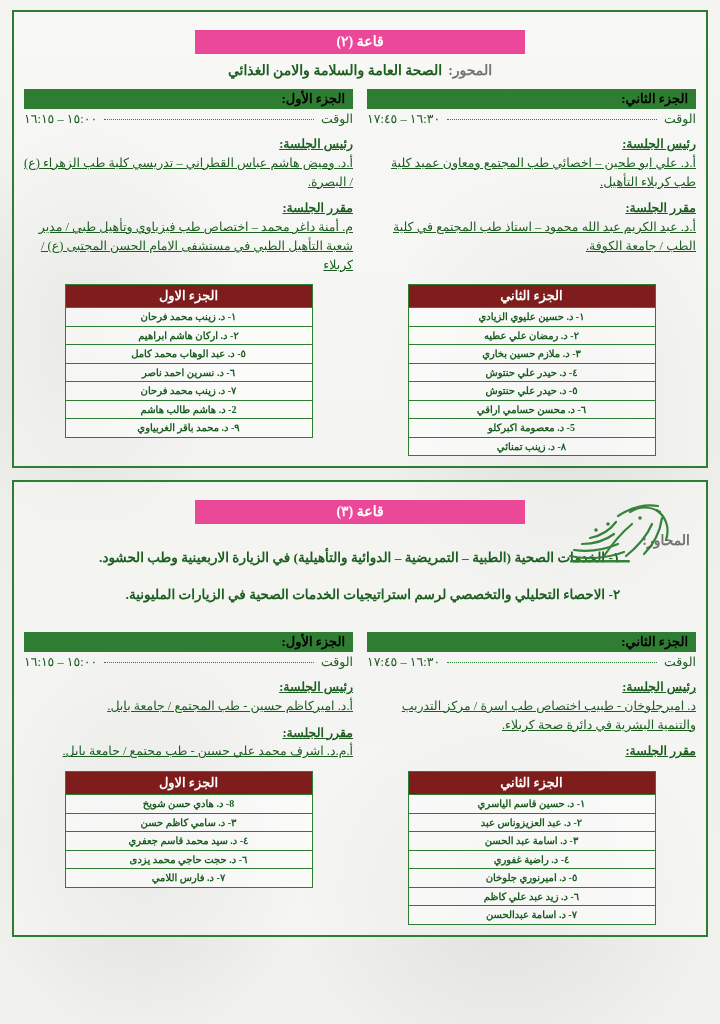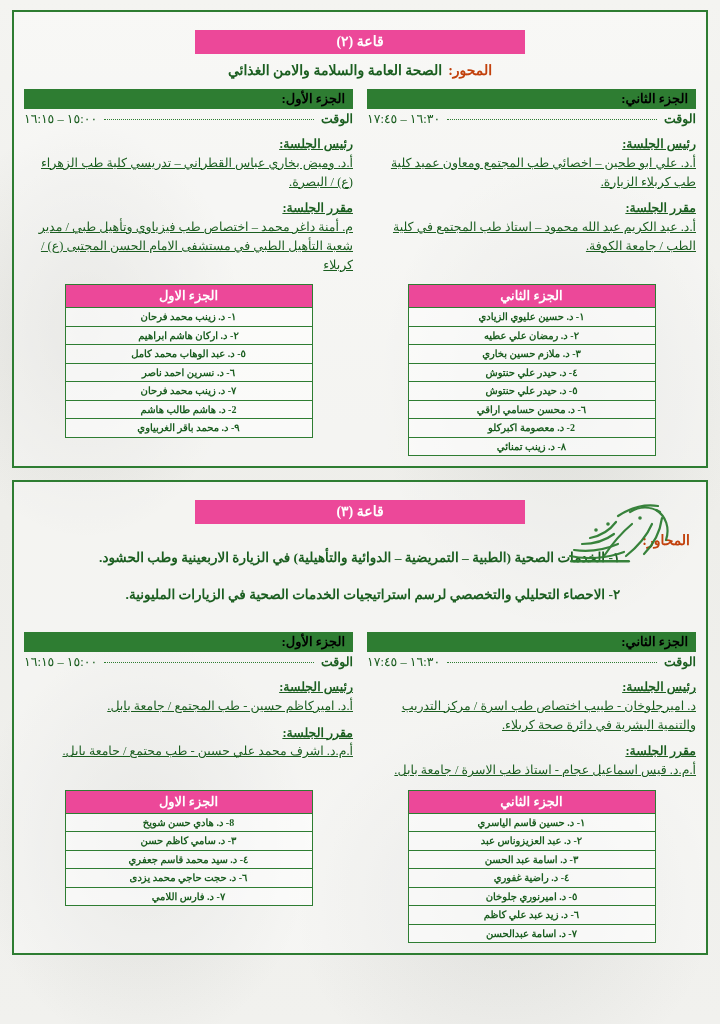--- a/index.html
+++ b/index.html
@@ -57,21 +57,21 @@
     justify-content: flex-start;
     align-items: flex-start;
     gap: 6px;
     font-size: 14px;
     font-weight: bold;
     color: #1b5e20;
     margin: 0 0 10px 0;
     padding: 0 6px;
   }
   .topic-row.center { justify-content: center; }
-  .topic-label { color: #c2410c; white-space: nowrap; }
+  .topic-label { color: #737373; white-space: nowrap; }
   .topic-text { color: #1b5e20; }
   .topic-list {
     margin: 0;
     padding: 0;
     list-style: none;
     font-size: 13.5px;
     font-weight: bold;
     color: #1b5e20;
     line-height: 1.55;
     text-align: justify;
@@ -105,21 +105,21 @@
   .field .k { font-weight: bold; }
   .field .v { font-weight: normal; }
   .time-line {
     display: flex;
     align-items: baseline;
     gap: 4px;
     font-size: 12.5px;
     color: #1b5e20;
     margin-top: 2px;
   }
-  .time-line .k { font-weight: bold; white-space: nowrap; text-align: right; }
+  .time-line .k { font-weight: normal; white-space: nowrap; text-align: right; }
   .time-line .dots {
     flex: 1;
     border-bottom: 1.5px dotted #2e7d32;
     transform: translateY(-3px);
     margin: 0 3px;
   }
   .time-line .v { font-weight: normal; white-space: nowrap; }
 
   .field-block { margin-top: 8px; text-decoration: underline; }
 
@@ -130,21 +130,21 @@
     margin-top: 10px;
     align-items: flex-start;
   }
   .tbl-wrap { width: 50%; display: flex; justify-content: center; }
   table.members {
     border-collapse: collapse;
     width: 248px;
     background: rgba(255,255,255,0.55);
   }
   table.members th {
-    background: #ec4899;
+    background: #7f1d1d;
     color: #fff;
     font-size: 13px;
     font-weight: bold;
     padding: 3px 4px;
     border: 1px solid #2e7d32;
   }
   table.members td {
     border: 1px solid #2e7d32;
     font-size: 10px;
     color: #1b5e20;
@@ -184,38 +184,38 @@
 
       <div class="part-col">
         <div class="part-head">الجزء الثاني:</div>
         <div class="time-line">
           <span class="k">الوقت</span>
           <span class="dots"></span>
           <span class="v">١٦:٣٠ – ١٧:٤٥</span>
         </div>
         <div class="field field-block">
           <div class="k">رئيس الجلسة:</div>
-          <div class="v">أ.د. علي ابو طحين – اخصائي طب المجتمع ومعاون عميد كلية طب كربلاء الزيارة.</div>
+          <div class="v">أ.د. علي ابو طحين – اخصائي طب المجتمع ومعاون عميد كلية طب كربلاء التأهيل.</div>
         </div>
         <div class="field field-block">
           <div class="k">مقرر الجلسة:</div>
           <div class="v">أ.د. عبد الكريم عبد الله محمود – استاذ طب المجتمع في كلية الطب / جامعة الكوفة.</div>
         </div>
       </div>
 
       <div class="part-col">
         <div class="part-head">الجزء الأول:</div>
         <div class="time-line">
           <span class="k">الوقت</span>
           <span class="dots"></span>
           <span class="v">١٥:٠٠ – ١٦:١٥</span>
         </div>
         <div class="field field-block">
           <div class="k">رئيس الجلسة:</div>
-          <div class="v">أ.د. وميض بخاري عباس القطراني – تدريسي كلية طب الزهراء (ع) / البصرة.</div>
+          <div class="v">أ.د. وميض هاشم عباس القطراني – تدريسي كلية طب الزهراء (ع) / البصرة.</div>
         </div>
         <div class="field field-block">
           <div class="k">مقرر الجلسة:</div>
           <div class="v">م. أمنة داغر محمد – اختصاص طب فيزياوي وتأهيل طبي / مدير شعبة التأهيل الطبي في مستشفى الامام الحسن المجتبى (ع) / كربلاء</div>
         </div>
       </div>
     </div>
 
     <div class="tables">
       <div class="tbl-wrap">
@@ -238,21 +238,21 @@
               <tr>
                 <td>٤- د. حيدر علي حنتوش</td>
               </tr>
               <tr>
                 <td>٥- د. حيدر علي حنتوش</td>
               </tr>
               <tr>
                 <td>٦- د. محسن حسامي اراقي</td>
               </tr>
               <tr>
-                <td>2- د. معصومة اكبركلو</td>
+                <td>5- د. معصومة اكبركلو</td>
               </tr>
               <tr>
                 <td>٨- د. زينب تمنائي</td>
               </tr>
             </tbody>
         </table>
       </div>
       <div class="tbl-wrap">
         <table class="members">
           <thead>
@@ -330,21 +330,20 @@
           <span class="k">الوقت</span>
           <span class="dots"></span>
           <span class="v">١٦:٣٠ – ١٧:٤٥</span>
         </div>
         <div class="field field-block">
           <div class="k">رئيس الجلسة:</div>
           <div class="v">د. اميرجلوخان - طبيب اختصاص طب اسرة / مركز التدريب والتنمية البشرية في دائرة صحة كربلاء.</div>
         </div>
         <div class="field field-block">
           <div class="k">مقرر الجلسة:</div>
-          <div class="v">أ.م.د. قيس اسماعيل عجام - استاذ طب الاسرة / جامعة بابل.</div>
         </div>
       </div>
 
       <div class="part-col">
         <div class="part-head">الجزء الأول:</div>
         <div class="time-line">
           <span class="k">الوقت</span>
           <span class="dots"></span>
           <span class="v">١٥:٠٠ – ١٦:١٥</span>
         </div>

